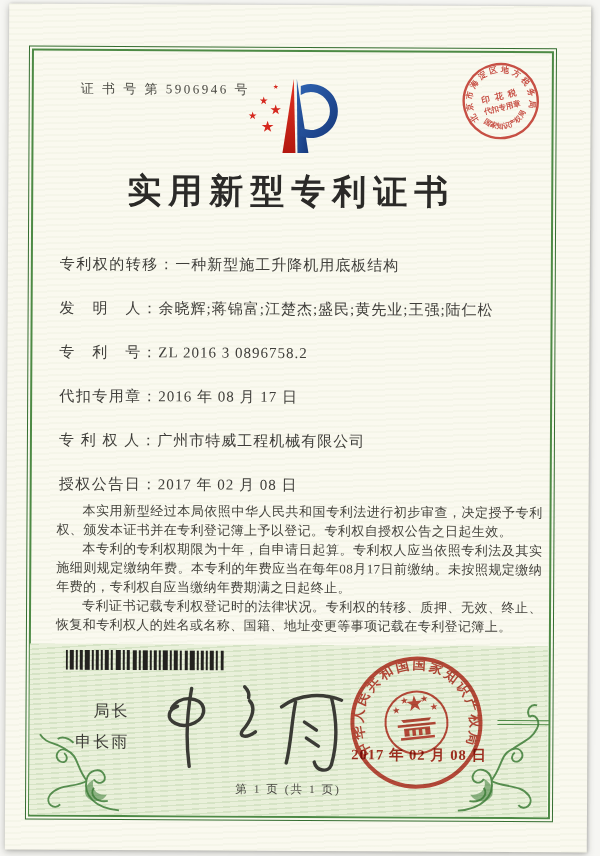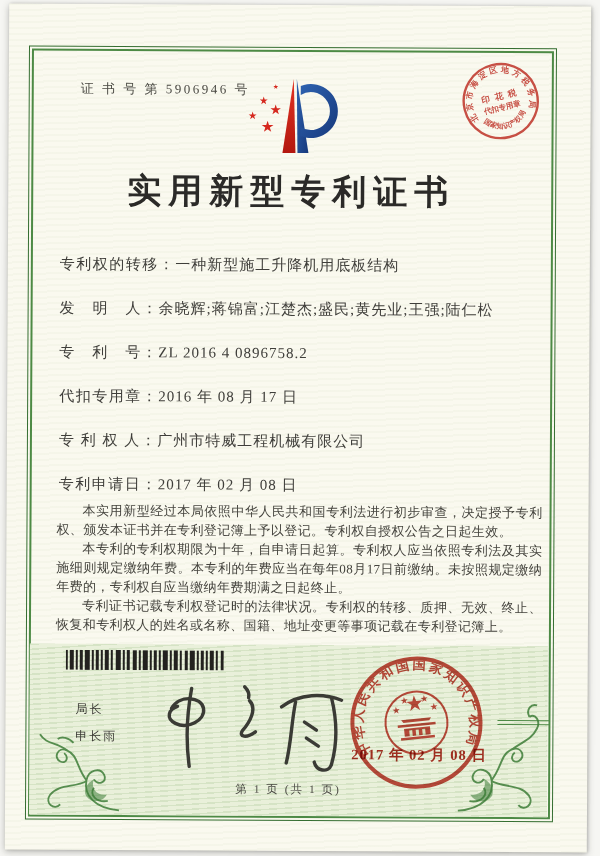--- a/index.html
+++ b/index.html
@@ -42,21 +42,21 @@
   .fields{position:absolute;left:52px;top:251px;width:480px;}
   .field-row{height:16px;margin-bottom:28px;font-size:15px;color:#3f3e3a;white-space:nowrap;}
   .field-row .lbl{letter-spacing:1.5px;}
   .field-row .val{letter-spacing:1px;}
   .paragraphs{
     position:absolute;left:50px;top:497px;width:486px;
     font-size:13px;line-height:19px;color:#45443e;text-align:justify;letter-spacing:0.4px;
   }
   .paragraphs p{margin:0;text-indent:2em;}
   .barcode{position:absolute;left:60px;top:646px;width:158px;height:20px;}
-  .director{position:absolute;left:70px;top:697px;font-size:12px;color:#3c3b36;letter-spacing:2px;}
+  .director{position:absolute;left:70px;top:697px;font-size:16px;color:#3c3b36;letter-spacing:2px;text-align:right;}
   .director div{margin-bottom:10px;}
   .signature{position:absolute;left:138px;top:672px;width:215px;height:105px;}
   .main-seal{position:absolute;left:344px;top:650px;width:134px;height:134px;mix-blend-mode:multiply;}
   .seal-date{
     position:absolute;left:346px;top:740px;font-size:14.5px;color:#b03125;
     letter-spacing:1px;white-space:nowrap;mix-blend-mode:multiply;font-weight:bold;
   }
   .page-footer{
     position:absolute;left:20px;width:526px;top:777px;text-align:center;
     font-size:11.5px;color:#4b4a44;letter-spacing:2px;
@@ -125,30 +125,30 @@
   <div class="title">实用新型专利证书</div>
 
   <div class="fields">
     <div class="field-row">
       <span class="lbl">专利权的转移：</span><span class="val">一种新型施工升降机用底板结构</span>
     </div>
     <div class="field-row">
       <span class="lbl">发　明　人：</span><span class="val">余晓辉;蒋锦富;江楚杰;盛民;黄先业;王强;陆仁松</span>
     </div>
     <div class="field-row">
-      <span class="lbl">专　利　号：</span><span class="val">ZL 2016 4 0896758.2</span>
+      <span class="lbl">专　利　号：</span><span class="val">ZL 2016 3 0896758.2</span>
     </div>
     <div class="field-row">
       <span class="lbl">代扣专用章：</span><span class="val">2016 年 08 月 17 日</span>
     </div>
     <div class="field-row">
       <span class="lbl">专 利 权 人：</span><span class="val">广州市特威工程机械有限公司</span>
     </div>
     <div class="field-row">
-      <span class="lbl">专利申请日：</span><span class="val">2017 年 02 月 08 日</span>
+      <span class="lbl">授权公告日：</span><span class="val">2017 年 02 月 08 日</span>
     </div>
   </div>
 
   <div class="paragraphs">
     <p>本实用新型经过本局依照中华人民共和国专利法进行初步审查，决定授予专利权、颁发本证书并在专利登记簿上予以登记。专利权自授权公告之日起生效。</p>
     <p>本专利的专利权期限为十年，自申请日起算。专利权人应当依照专利法及其实施细则规定缴纳年费。本专利的年费应当在每年08月17日前缴纳。未按照规定缴纳年费的，专利权自应当缴纳年费期满之日起终止。</p>
     <p>专利证书记载专利权登记时的法律状况。专利权的转移、质押、无效、终止、恢复和专利权人的姓名或名称、国籍、地址变更等事项记载在专利登记簿上。</p>
   </div>
 
   <svg class="barcode" viewBox="0 0 158 20" preserveAspectRatio="none">

